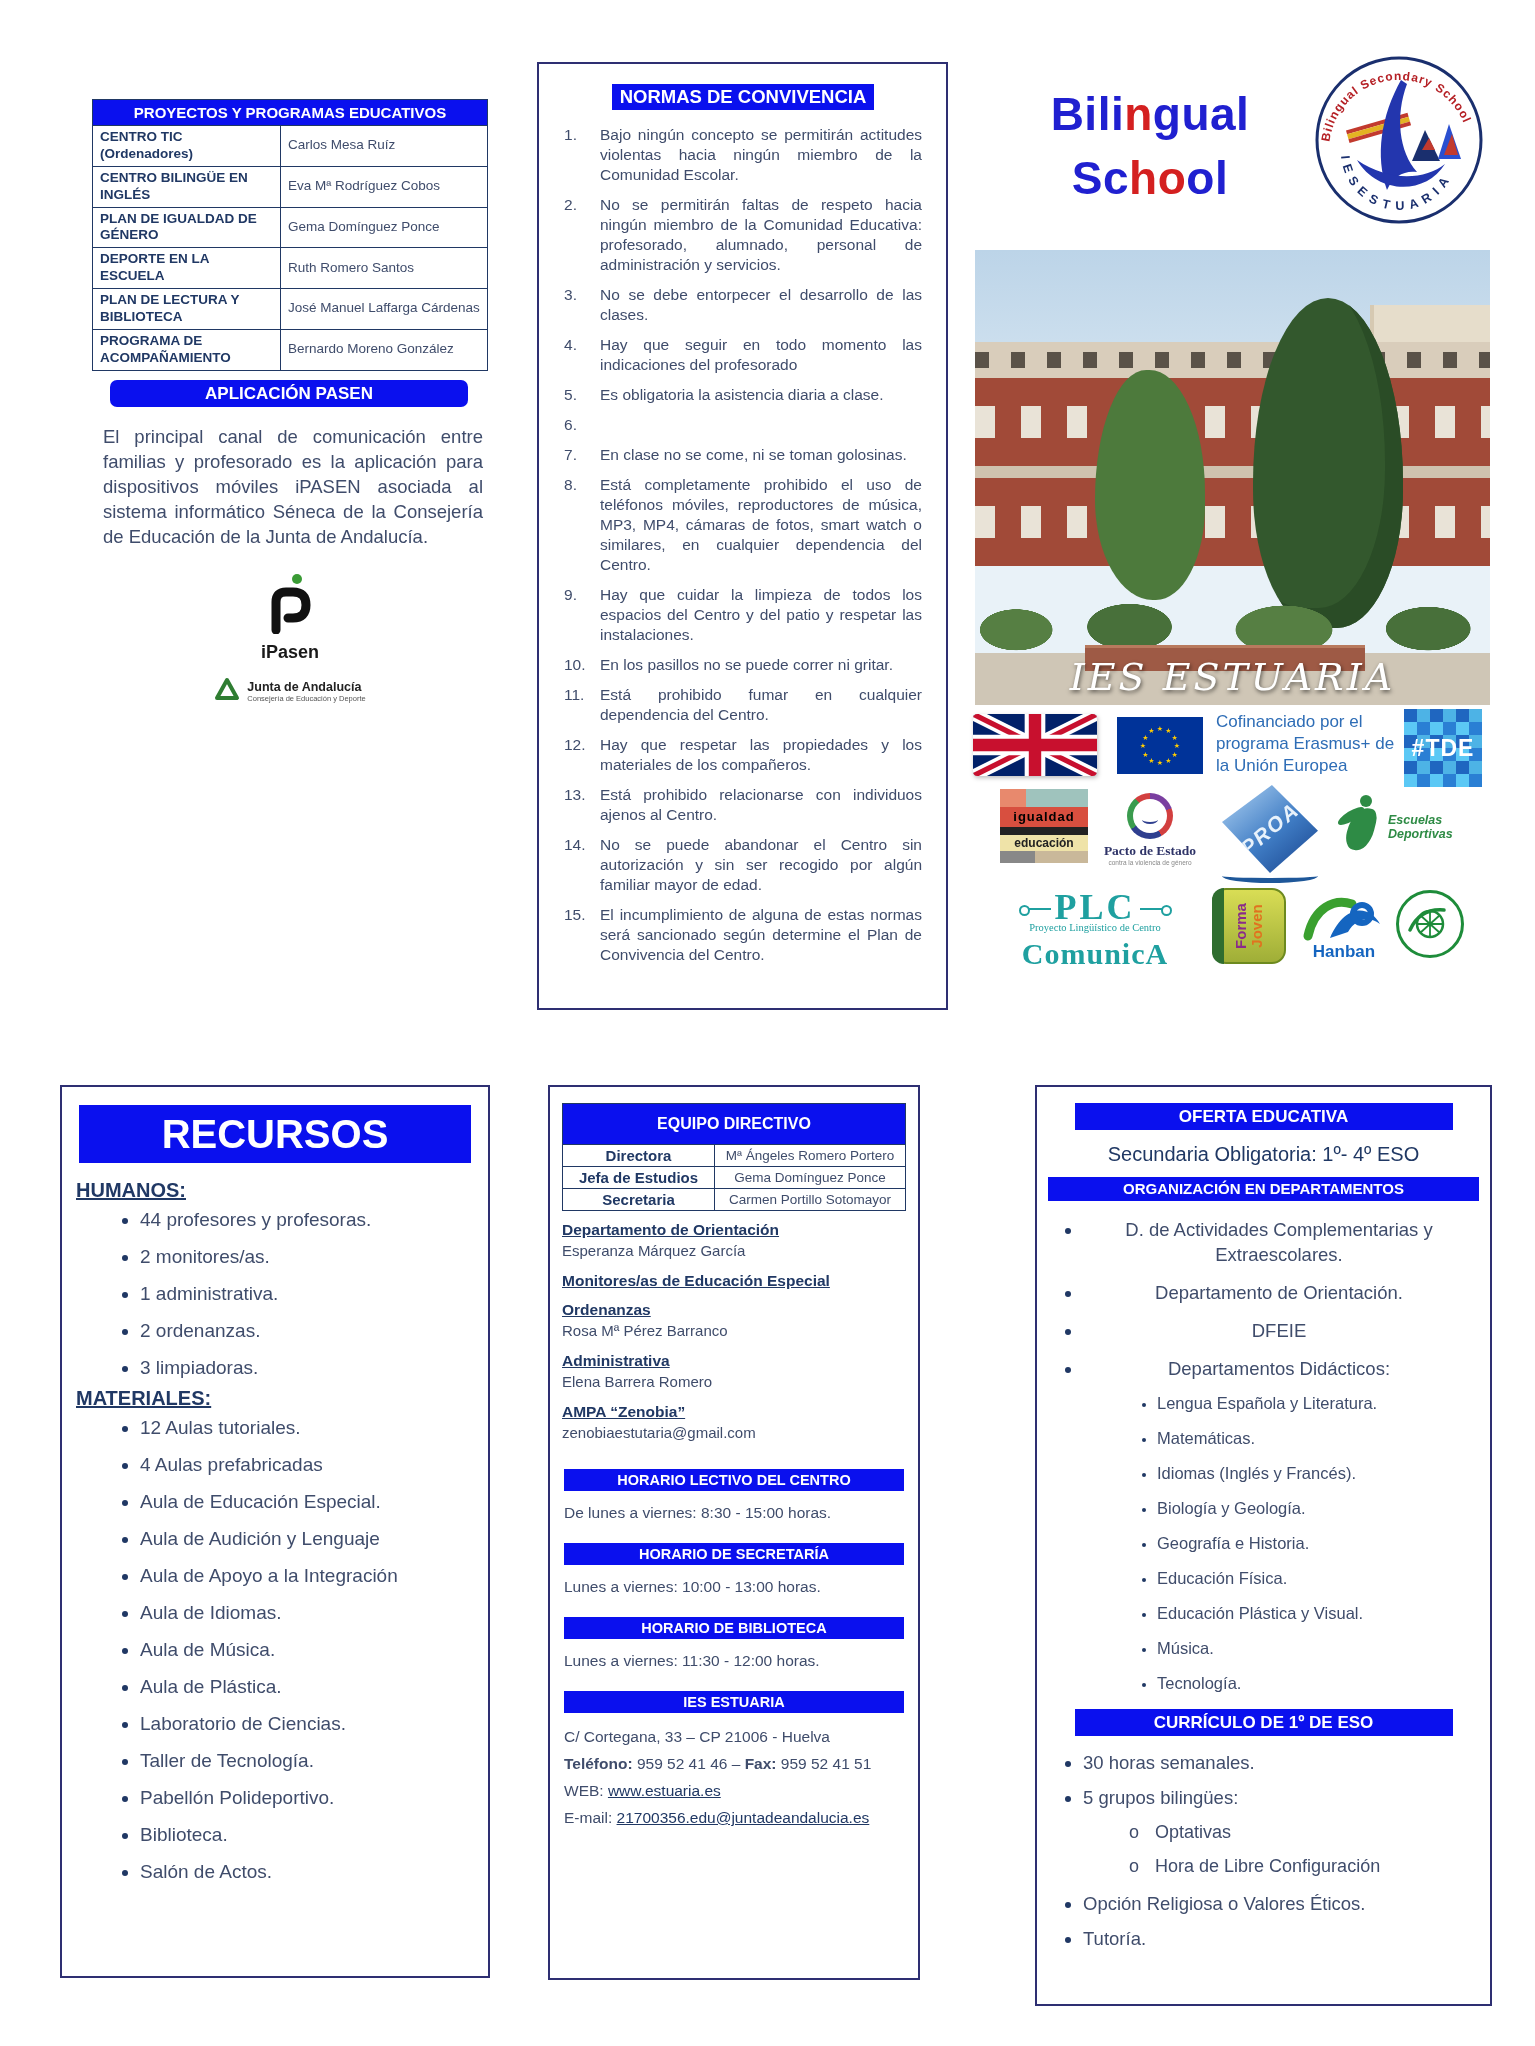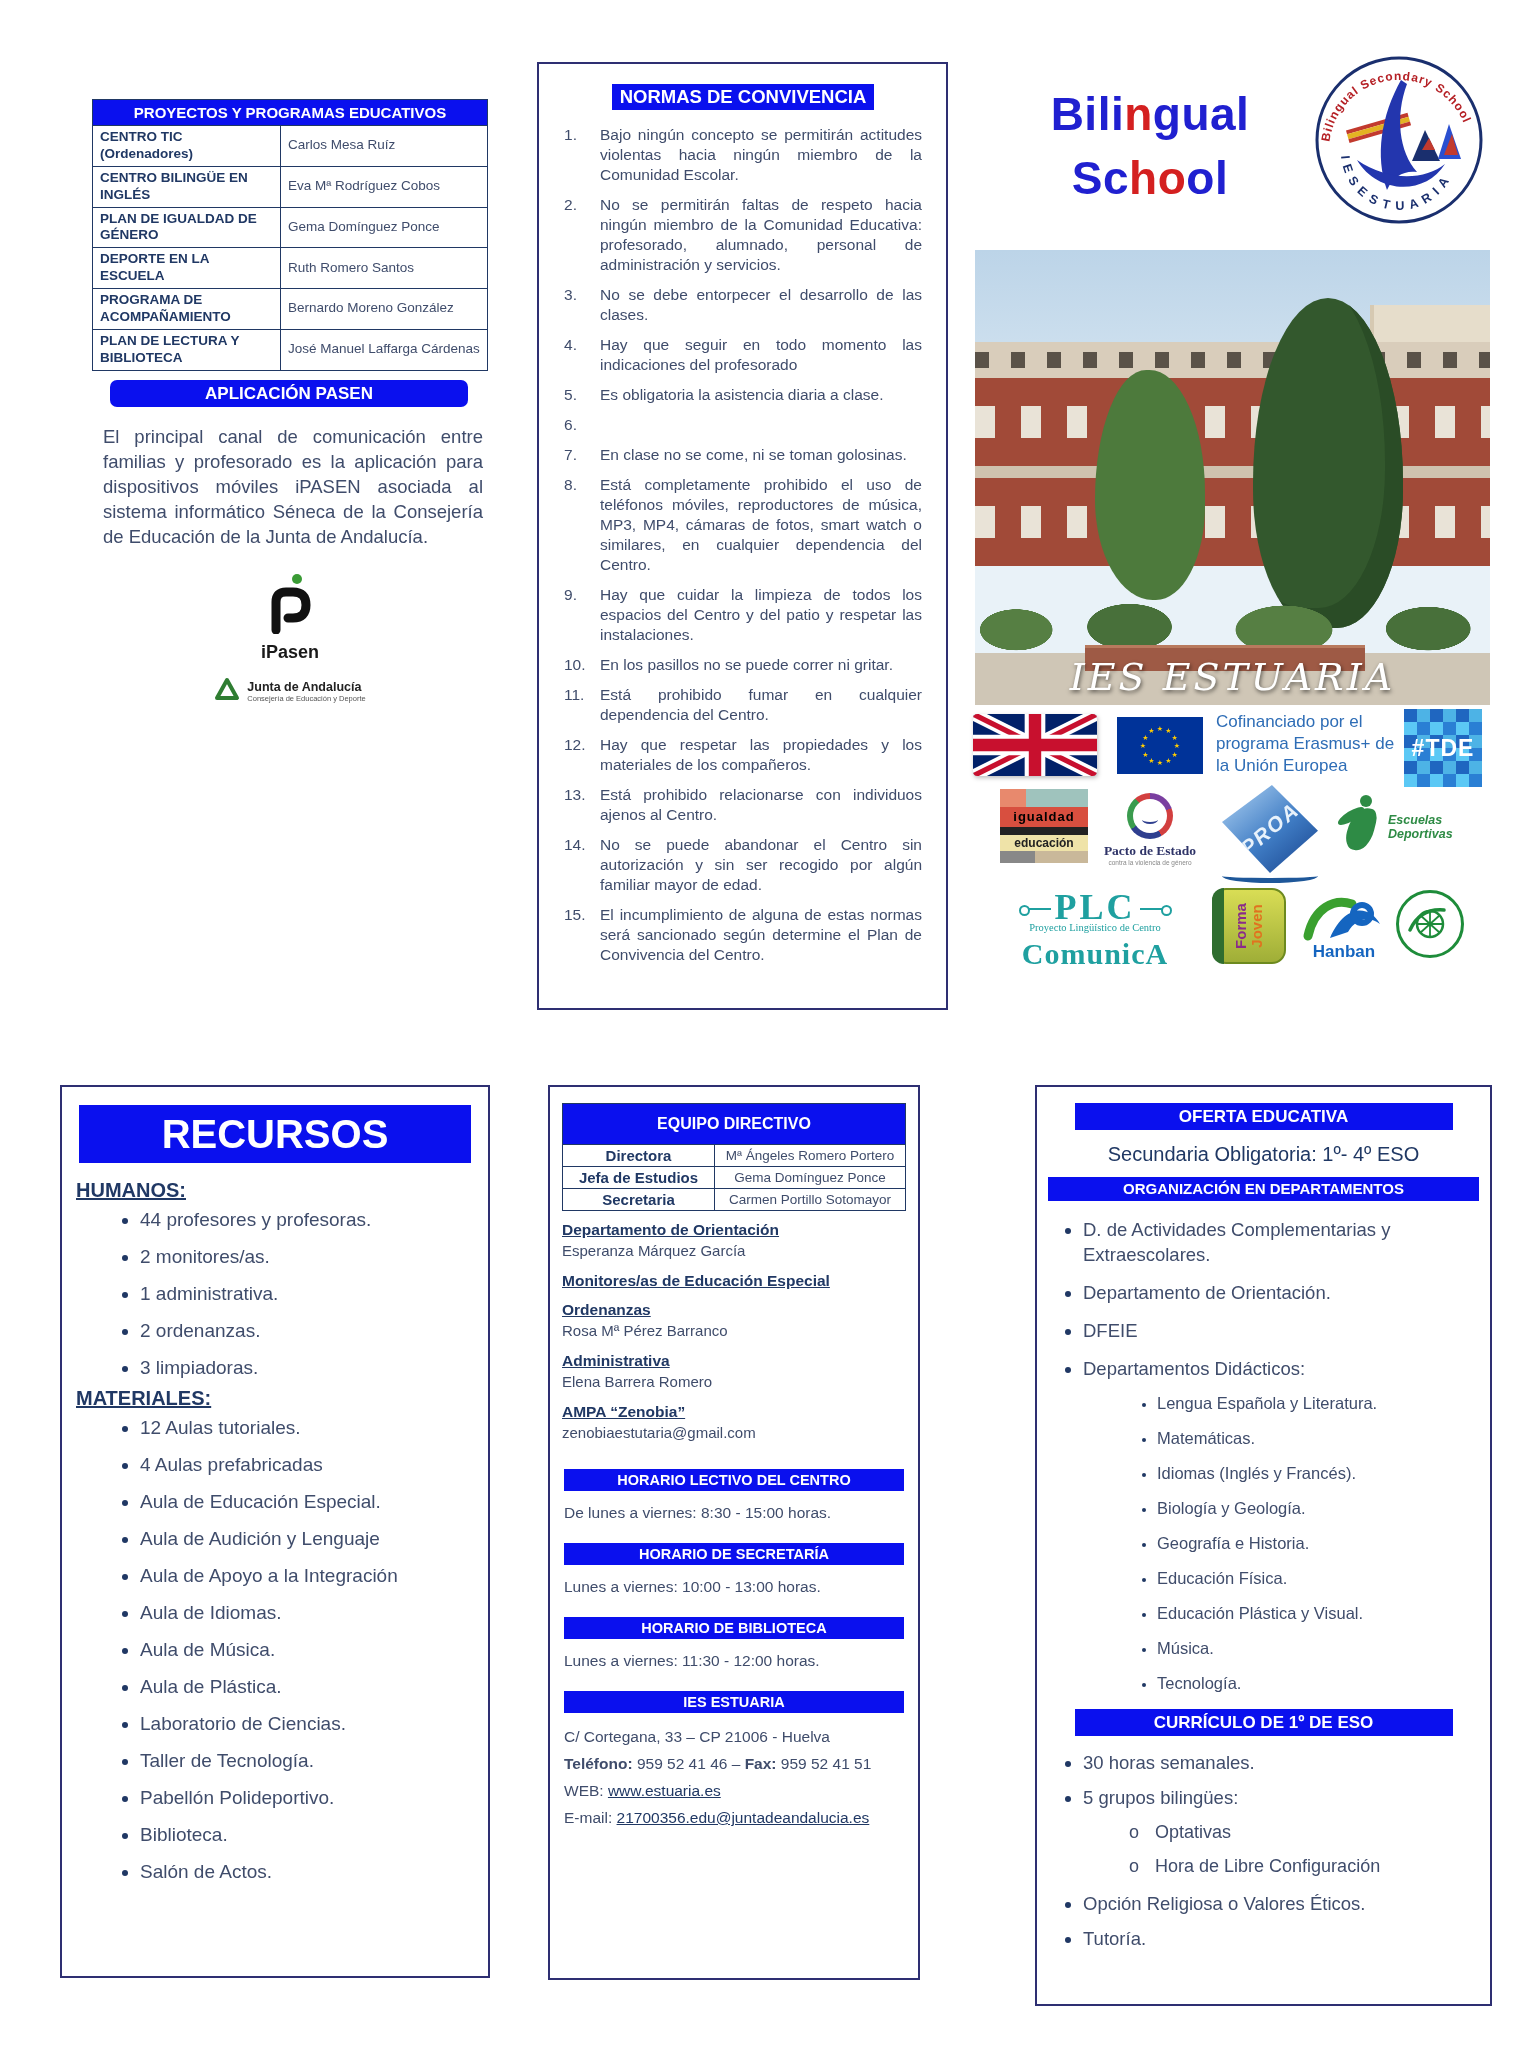--- a/index.html
+++ b/index.html
@@ -165,21 +165,21 @@
   .contact{margin-top:2px;}
   .contact-lines{font-size:15.5px;line-height:27px;margin:10px 0 0 2px;}
   .bold-label{font-weight:bold;}
   .doc-link{color:var(--navy);text-decoration:underline;cursor:pointer;}
 
   
   .oferta-box{left:1035px;top:1085px;width:457px;height:921px;padding-top:16px;}
   .of-banner1{width:378px;height:27px;margin:0 auto;font-size:17px;line-height:27px;}
   .of-sub{text-align:center;font-size:20px;color:var(--navy);margin-top:13px;}
   .of-banner2{width:431px;height:24px;margin:11px auto 0;font-size:15px;line-height:24px;}
-  .dep-list{margin:16px 0 12px 46px;width:392px;list-style:disc;}
+  .dep-list{margin:16px 0 12px 46px;width:392px;list-style:disc;text-align:center;}
   .dep-list li{font-size:18.5px;margin-bottom:13px;line-height:25px;}
   .dep-list li::marker{color:var(--navy);}
   .did-list{margin:2px 0 0 120px;list-style:disc;}
   .did-list li{font-size:16.5px;margin-bottom:16px;}
   .did-list li::marker{color:var(--navy);font-size:13px;}
   .of-banner3{width:378px;height:27px;margin:14px auto 0;font-size:17px;line-height:27px;}
   .cur-list{margin:16px 0 0 46px;list-style:disc;}
   .cur-list li{font-size:18.5px;margin-bottom:13px;}
   .cur-list li::marker{color:var(--navy);}
   .cur-sub{margin:0 0 0 92px;list-style:none;}
@@ -213,27 +213,27 @@
           <td class="cell-program">PLAN DE IGUALDAD DE GÉNERO</td>
           <td class="cell-person">Gema Domínguez Ponce</td>
         </tr>
 
         <tr>
           <td class="cell-program">DEPORTE EN LA ESCUELA</td>
           <td class="cell-person">Ruth Romero Santos</td>
         </tr>
 
         <tr>
+          <td class="cell-program">PLAN DE LECTURA Y BIBLIOTECA</td>
+          <td class="cell-person">José Manuel Laffarga Cárdenas</td>
+        </tr>
+
+        <tr>
           <td class="cell-program">PROGRAMA DE ACOMPAÑAMIENTO</td>
           <td class="cell-person">Bernardo Moreno González</td>
-        </tr>
-
-        <tr>
-          <td class="cell-program">PLAN DE LECTURA Y BIBLIOTECA</td>
-          <td class="cell-person">José Manuel Laffarga Cárdenas</td>
         </tr>
       </tbody>
   </table>
 
   <div class="pasen-banner">APLICACIÓN PASEN</div>
   <p class="pasen-text">El principal canal de comunicación entre familias y profesorado es la aplicación para dispositivos móviles iPASEN asociada al sistema informático Séneca de la Consejería de Educación de la Junta de Andalucía.</p>
 
   <div class="ipasen-block">
     <span class="ipasen-icon">
       <svg width="48" height="62" viewBox="0 0 48 62">

